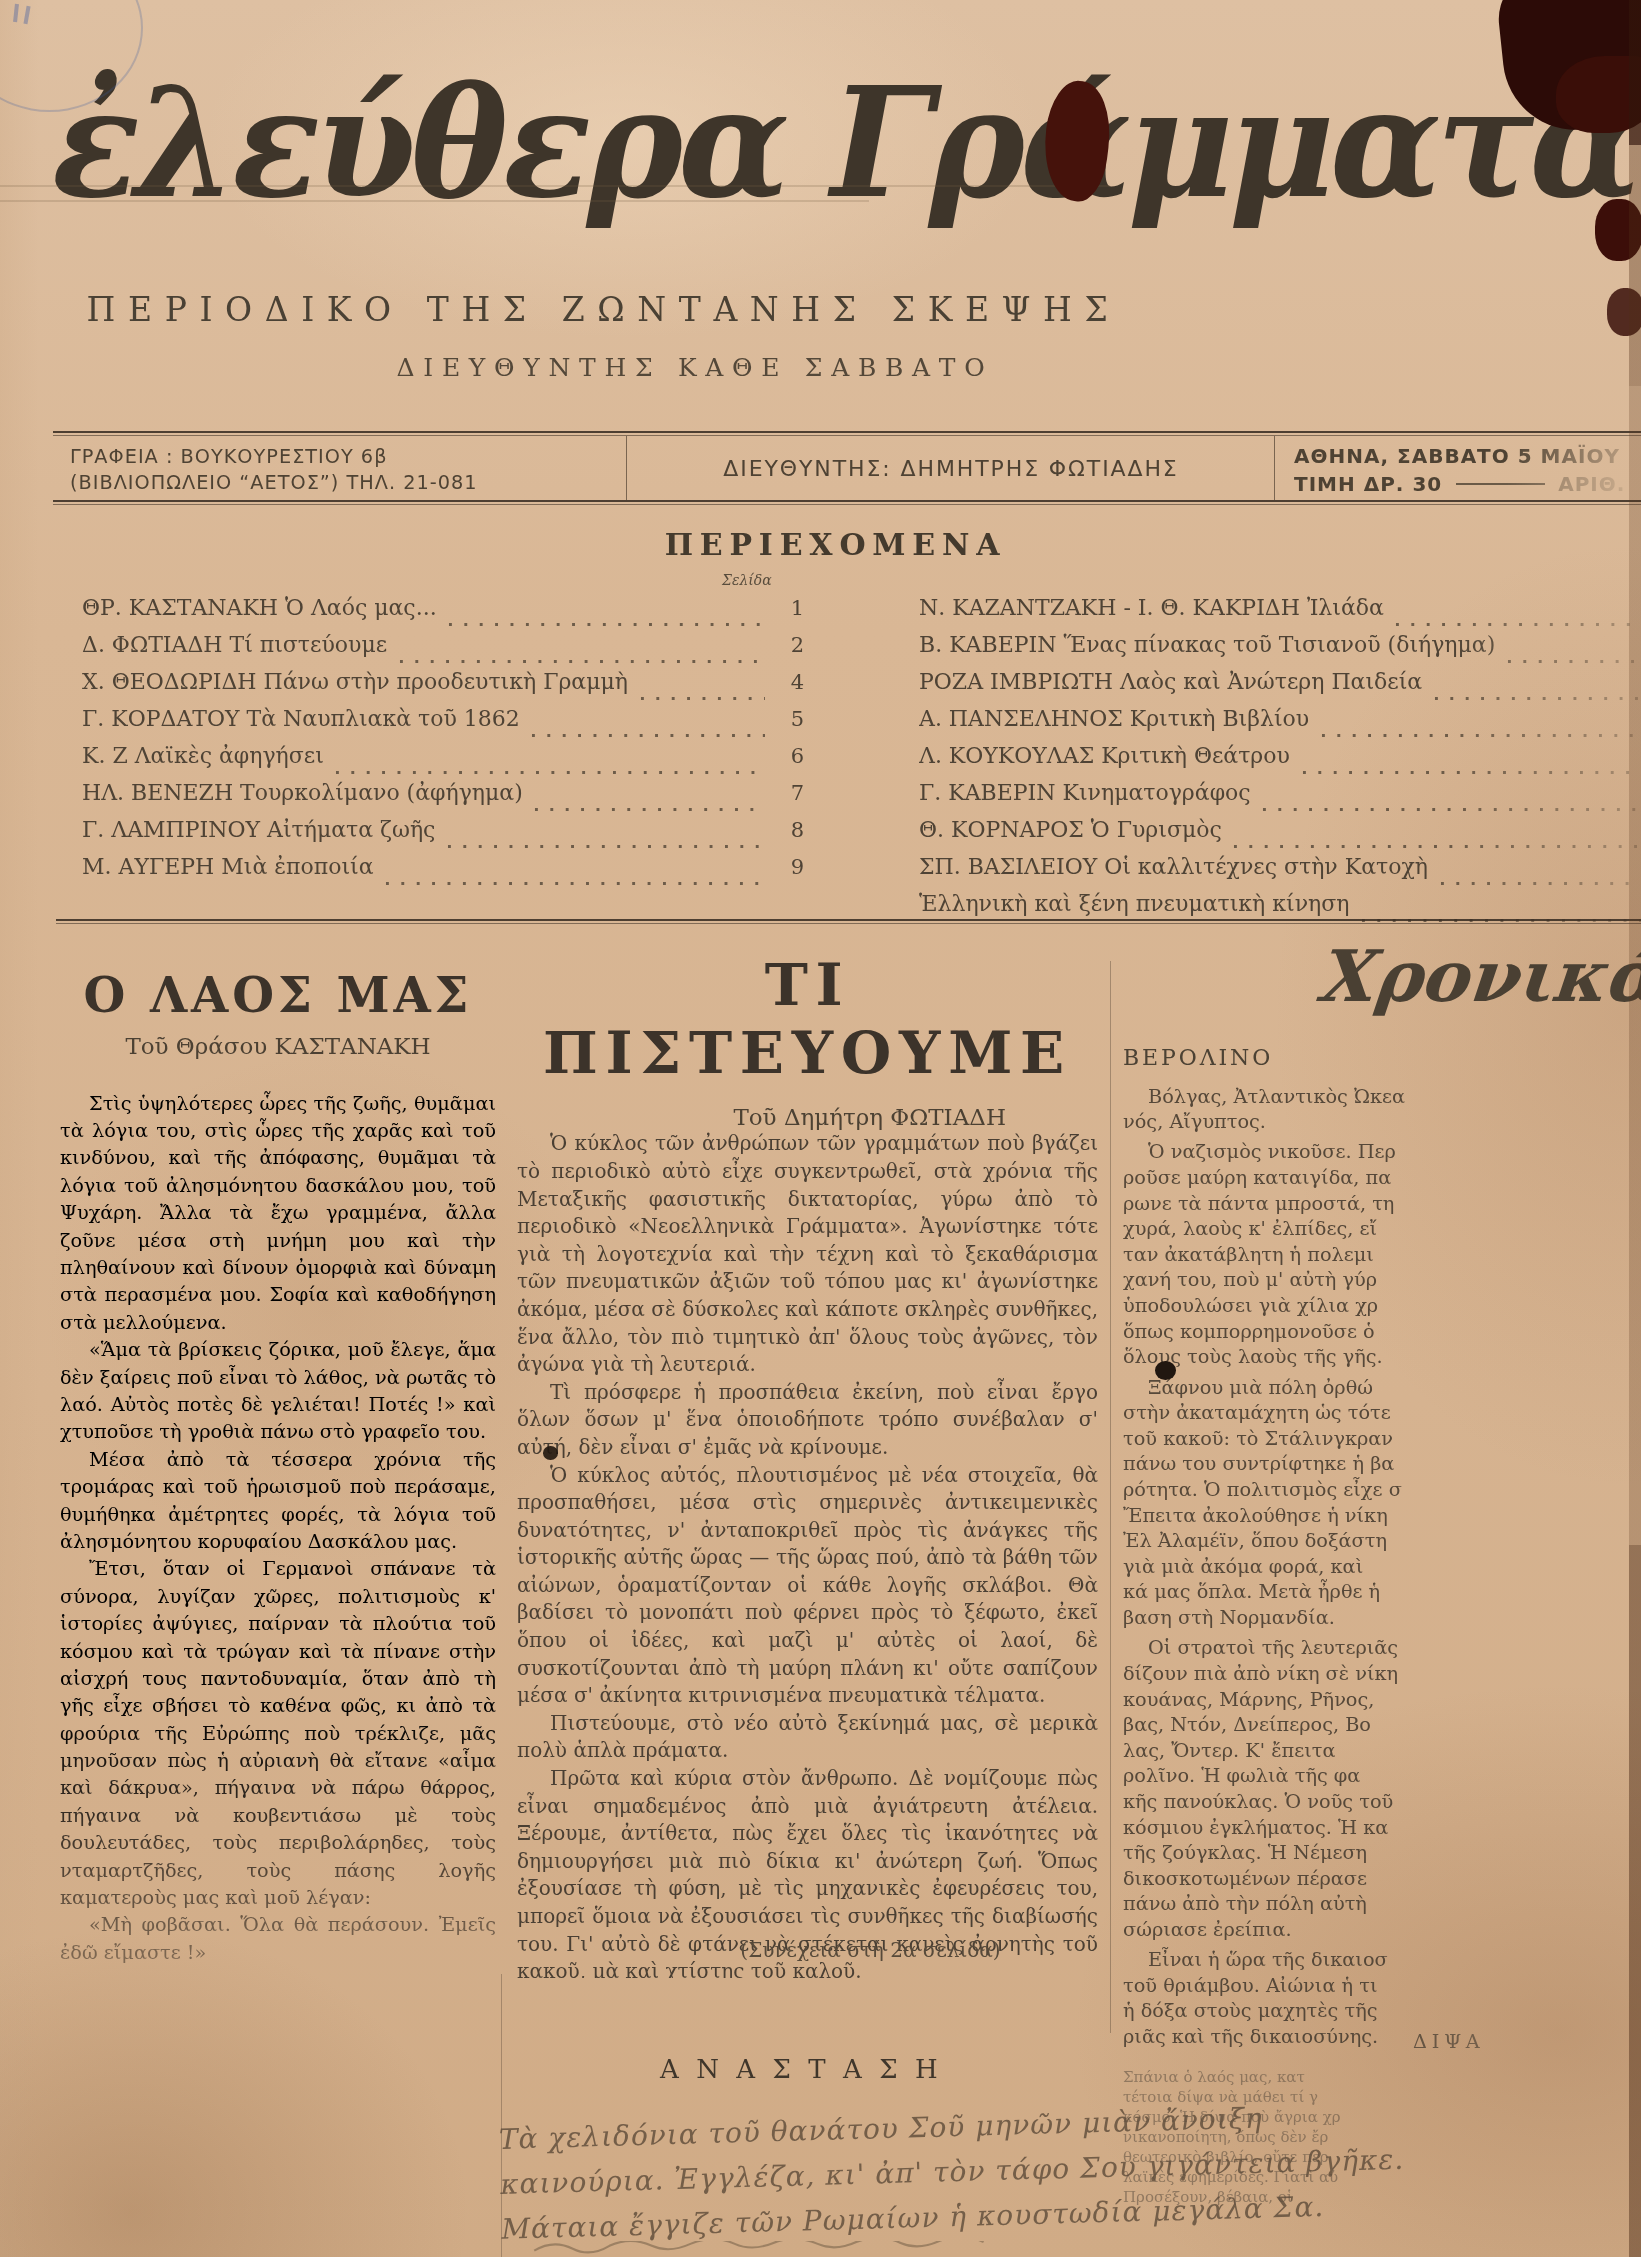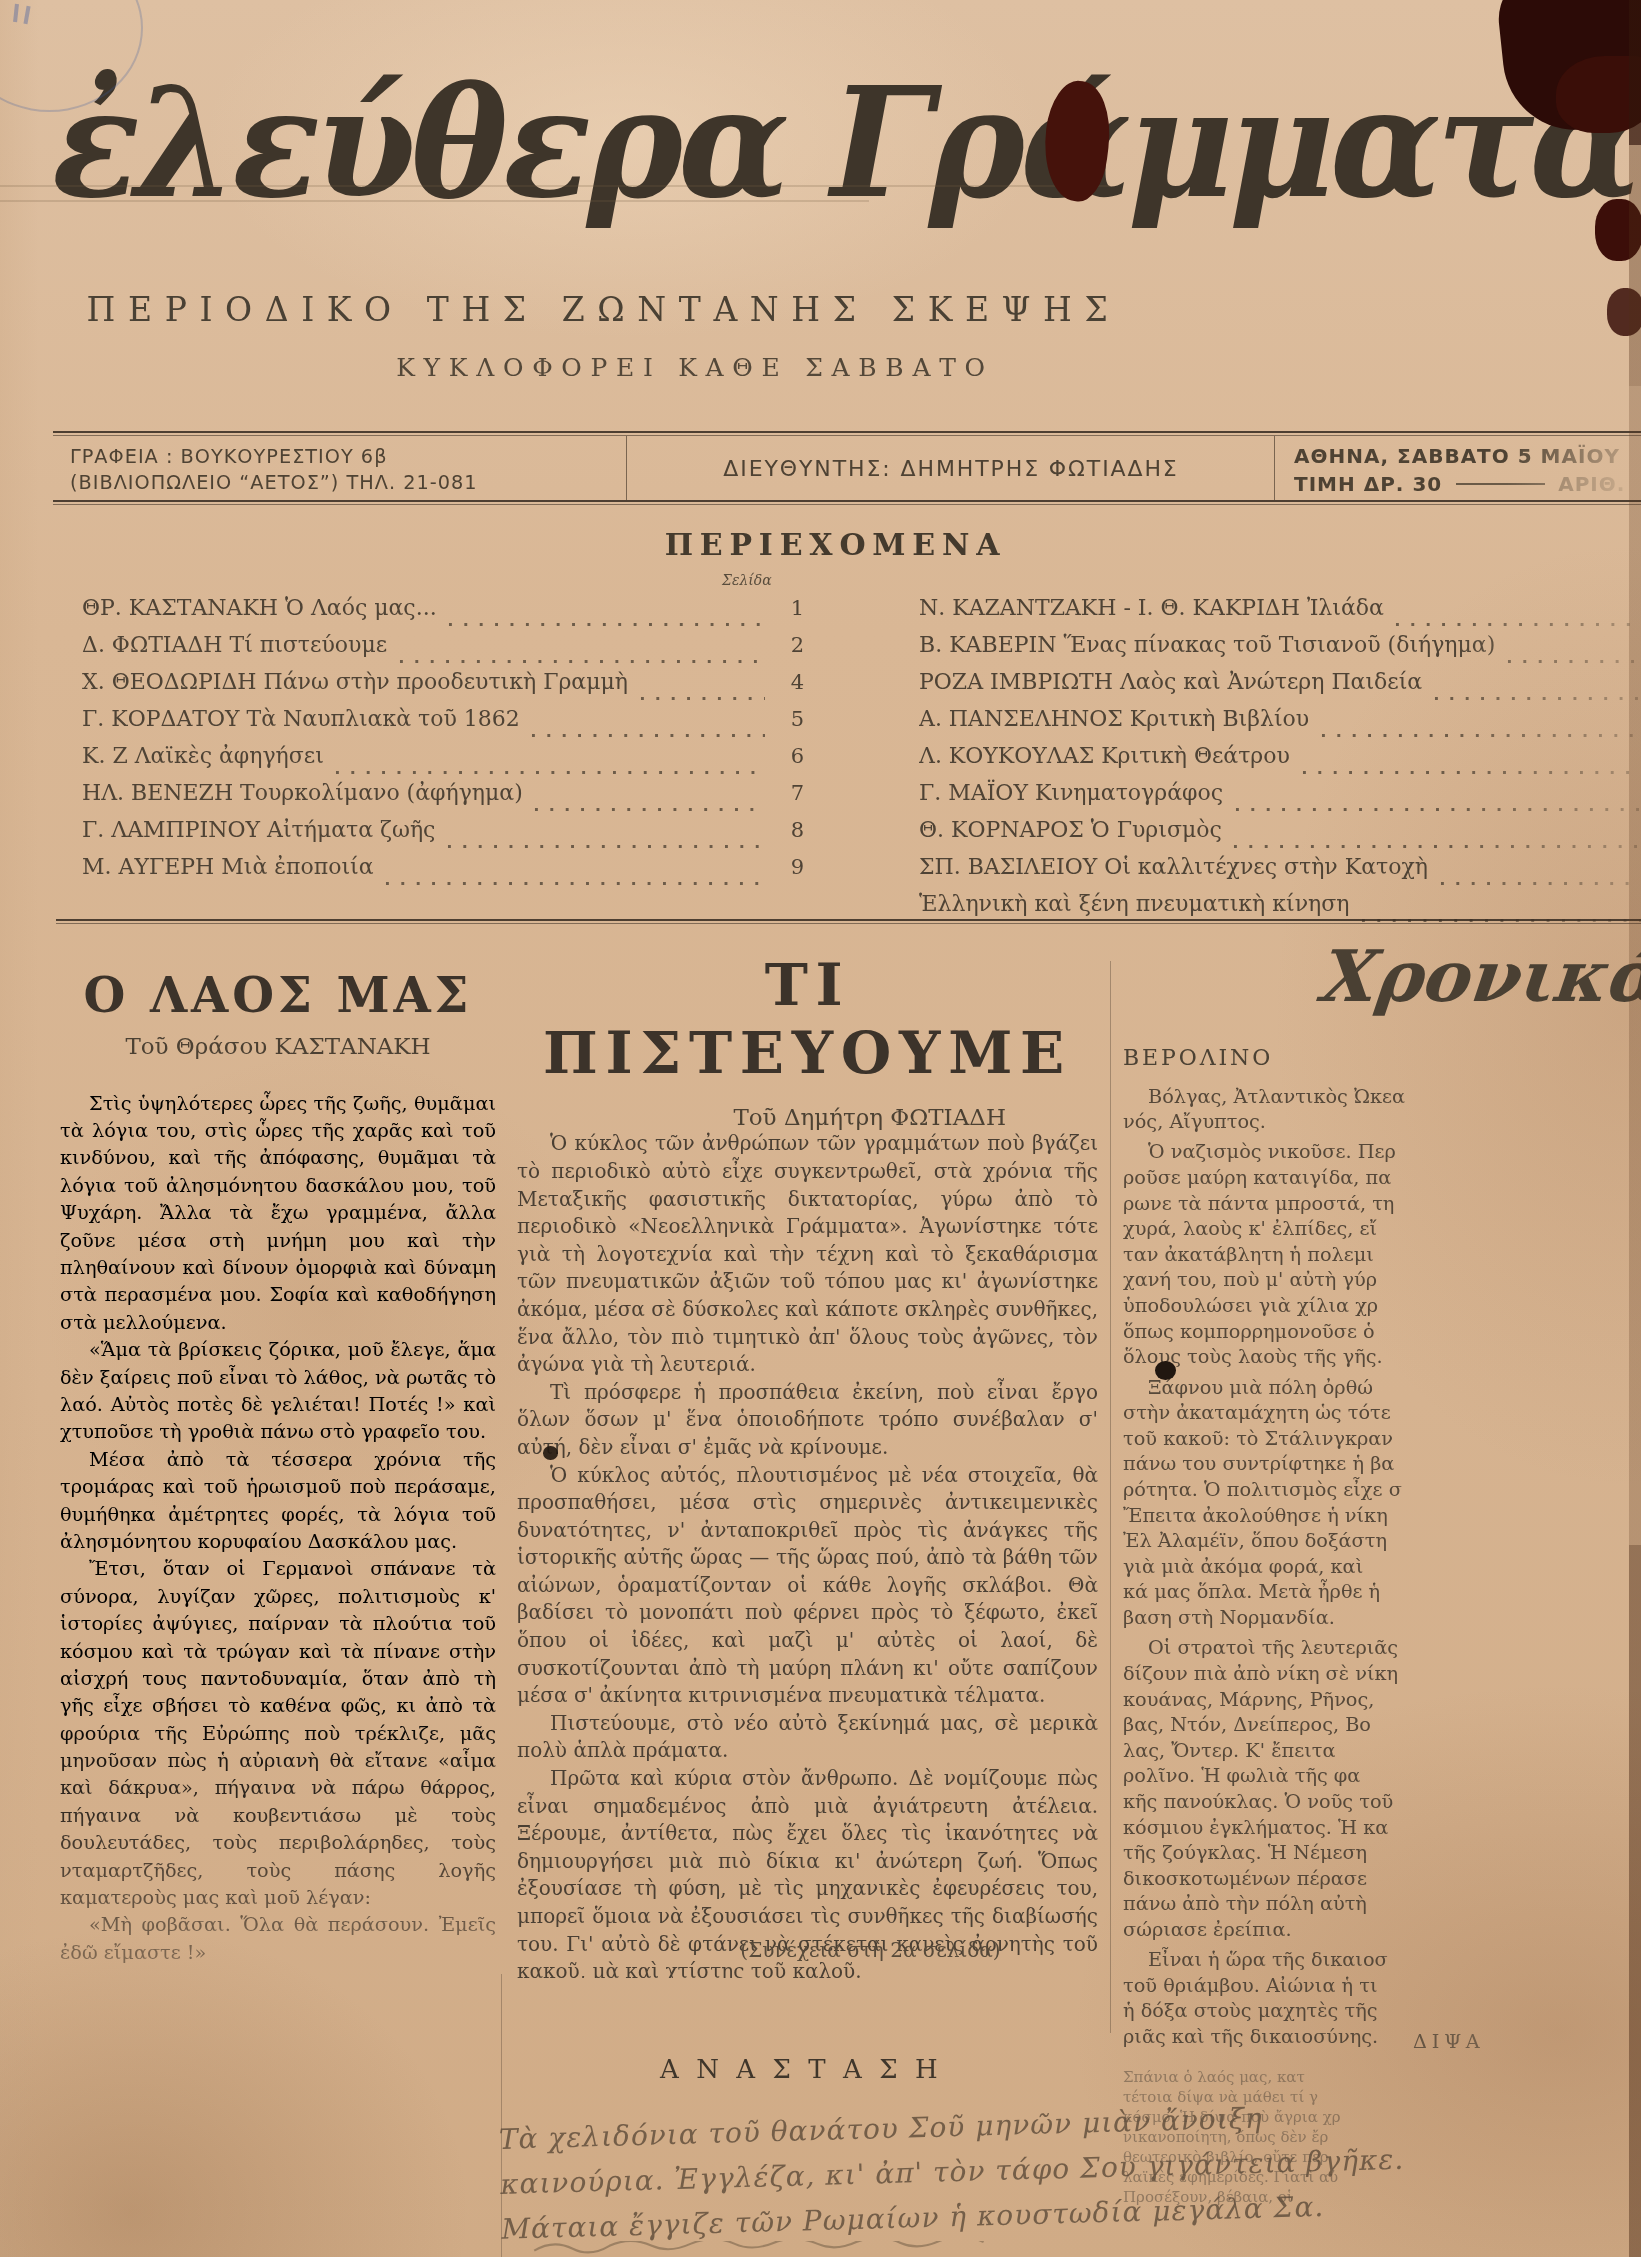--- a/index.html
+++ b/index.html
@@ -118,21 +118,21 @@
 </style>
 </head>
 <body>
 
 <div id="page">
 
   <div class="abs" id="masthead">ἐλεύθερα Γράμματα</div>
   <div class="abs streak" style="left:0;top:185px;width:1110px;height:1.9px;"></div>
   <div class="abs streak" style="left:0;top:200px;width:869px;height:1.9px;"></div>
   <div class="abs" id="subtitle">ΠΕΡΙΟΔΙΚΟ ΤΗΣ ΖΩΝΤΑΝΗΣ ΣΚΕΨΗΣ</div>
-  <div class="abs" id="frequency">ΚΥΚΛΟΦΟΡΕΙ ΚΑΘΕ ΣΑΒΒΑΤΟ</div>
+  <div class="abs" id="frequency">ΔΙΕΥΘΥΝΤΗΣ ΚΑΘΕ ΣΑΒΒΑΤΟ</div>
 
   <div class="abs hrule" style="left:53px;top:431px;width:1588px;"></div>
   <div id="infobar">
     <div class="abs vrule" style="left:626px;top:436px;height:64px;"></div>
     <div class="abs vrule" style="left:1274px;top:436px;height:64px;"></div>
     <div class="cell" id="office">
       <div>ΓΡΑΦΕΙΑ : ΒΟΥΚΟΥΡΕΣΤΙΟΥ 6β</div>
       <div>(ΒΙΒΛΙΟΠΩΛΕΙΟ “ΑΕΤΟΣ”) ΤΗΛ. 21-081</div>
     </div>
     <div class="cell" id="director">ΔΙΕΥΘΥΝΤΗΣ:  ΔΗΜΗΤΡΗΣ ΦΩΤΙΑΔΗΣ</div>
@@ -208,21 +208,21 @@
       </div>
     <div class="toc-row">
         <span>Α. ΠΑΝΣΕΛΗΝΟΣ Κριτικὴ Βιβλίου</span>
         <span class="toc-leader"></span>
       </div>
     <div class="toc-row">
         <span>Λ. ΚΟΥΚΟΥΛΑΣ Κριτικὴ Θεάτρου</span>
         <span class="toc-leader"></span>
       </div>
     <div class="toc-row">
-        <span>Γ. ΜΑΪΟΥ Κινηματογράφος</span>
+        <span>Γ. ΚΑΒΕΡΙΝ Κινηματογράφος</span>
         <span class="toc-leader"></span>
       </div>
     <div class="toc-row">
         <span>Θ. ΚΟΡΝΑΡΟΣ Ὁ Γυρισμὸς</span>
         <span class="toc-leader"></span>
       </div>
     <div class="toc-row">
         <span>ΣΠ. ΒΑΣΙΛΕΙΟΥ Οἱ καλλιτέχνες στὴν Κατοχὴ</span>
         <span class="toc-leader"></span>
       </div>

